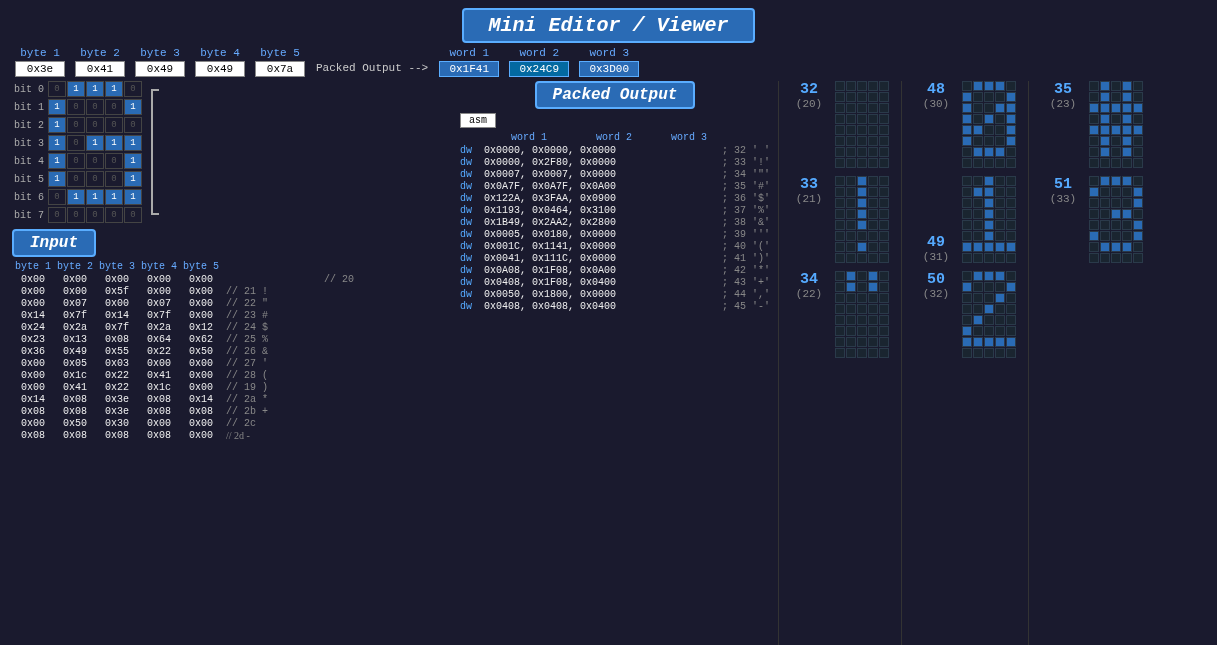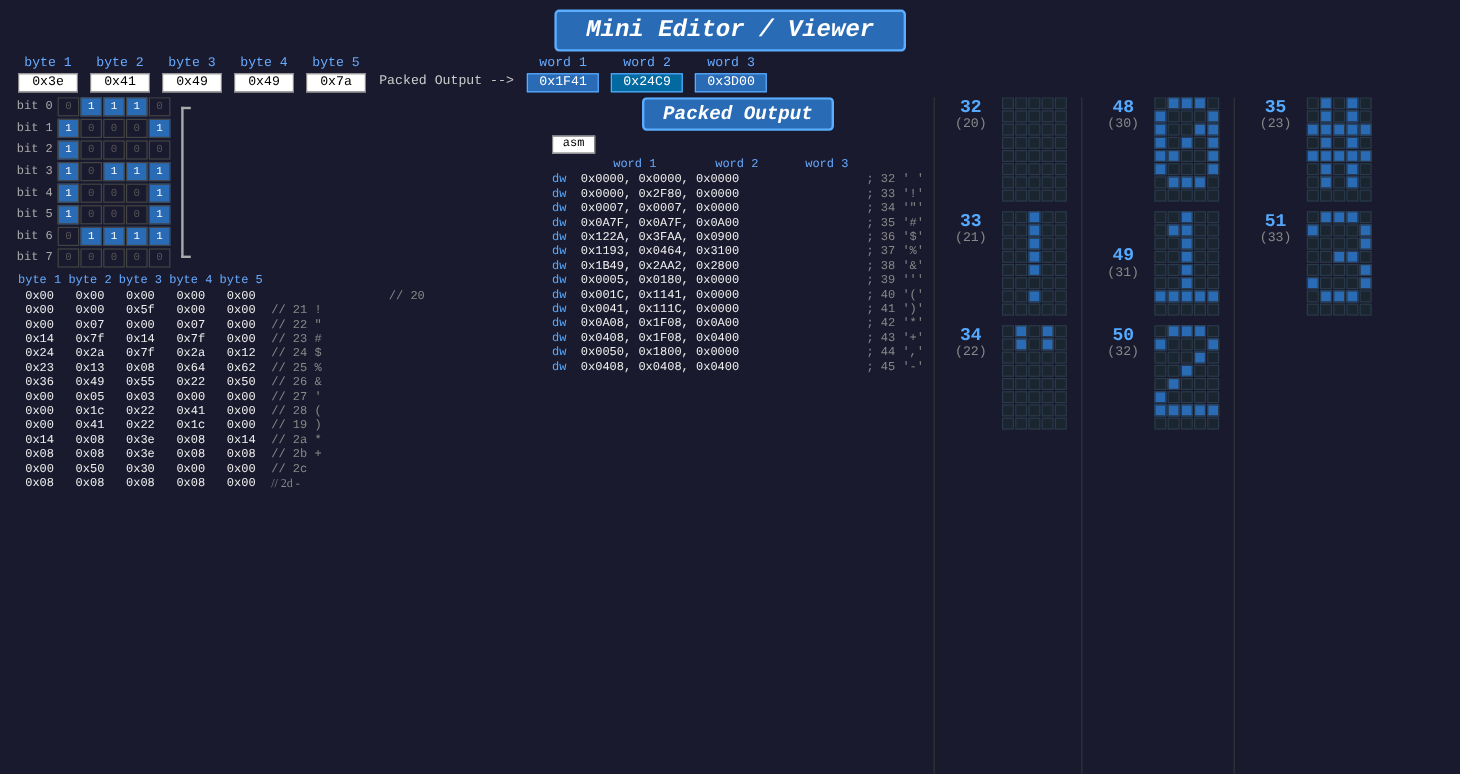--- a/index.html
+++ b/index.html
@@ -177,20 +177,23 @@
               <div style="width:18px;height:16px;border:1px solid #444;display:flex;align-items:center;justify-content:center;font-size:9px;margin-right:1px;background:#1a1a2e;color:#555;">0</div>
             </div>
           </div>
 
         <div style="position:relative;width:16px;margin:0 4px;">
           <div style="position:absolute;top:8px;bottom:8px;left:4px;border-left:2px solid #aaa;border-top:2px solid #aaa;border-bottom:2px solid #aaa;width:8px;"></div>
         </div>
 
       </div>
 
+      <div style="margin-bottom:4px;">
+        <div class="section-label-box">Input</div>
+      </div>
 
       <div>
         <div id="input-header-row" style="display:flex;flex-direction:row;gap:0;margin-bottom:2px;">
             <div style="color: rgb(102, 170, 255); font-size: 10px; width: 42px; text-align: center;">byte 1</div>
             <div style="color: rgb(102, 170, 255); font-size: 10px; width: 42px; text-align: center;">byte 2</div>
             <div style="color: rgb(102, 170, 255); font-size: 10px; width: 42px; text-align: center;">byte 3</div>
             <div style="color: rgb(102, 170, 255); font-size: 10px; width: 42px; text-align: center;">byte 4</div>
             <div style="color: rgb(102, 170, 255); font-size: 10px; width: 42px; text-align: center;">byte 5</div>
             <div style="color: rgb(102, 170, 255); font-size: 10px; flex: 1 1 0%;"></div>
           </div>
@@ -592,21 +595,21 @@
                 <div style="width: 10px; height: 10px; border: 1px solid rgb(42, 58, 74); background: rgb(42, 107, 181);"></div>
                 <div style="width: 10px; height: 10px; border: 1px solid rgb(42, 58, 74); background: rgb(42, 107, 181);"></div>
                 <div style="width: 10px; height: 10px; border: 1px solid rgb(42, 58, 74); background: rgb(26, 37, 48);"></div>
                 <div style="width: 10px; height: 10px; border: 1px solid rgb(42, 58, 74); background: rgb(26, 37, 48);"></div>
                 <div style="width: 10px; height: 10px; border: 1px solid rgb(42, 58, 74); background: rgb(26, 37, 48);"></div>
                 <div style="width: 10px; height: 10px; border: 1px solid rgb(42, 58, 74); background: rgb(26, 37, 48);"></div>
                 <div style="width: 10px; height: 10px; border: 1px solid rgb(42, 58, 74); background: rgb(26, 37, 48);"></div>
                 <div style="width: 10px; height: 10px; border: 1px solid rgb(42, 58, 74); background: rgb(26, 37, 48);"></div>
               </div>
             </div>
-            <div style="display: flex; flex-direction: row; align-items: center; gap: 4px;">
+            <div style="display: flex; flex-direction: row; align-items: flex-end; gap: 4px;">
               <div style="display: flex; flex-direction: column; align-items: center; width: 44px;">
                 <div style="color:#5af;font-size:15px;font-weight:bold;text-align:center;">49</div>
       <div style="color:#888;font-size:11px;text-align:center;">(31)</div>
               </div>
               <div style="display: grid; grid-template-columns: repeat(5, 10px); grid-template-rows: repeat(8, 10px); gap: 1px;">
                 <div style="width: 10px; height: 10px; border: 1px solid rgb(42, 58, 74); background: rgb(26, 37, 48);"></div>
                 <div style="width: 10px; height: 10px; border: 1px solid rgb(42, 58, 74); background: rgb(26, 37, 48);"></div>
                 <div style="width: 10px; height: 10px; border: 1px solid rgb(42, 58, 74); background: rgb(42, 107, 181);"></div>
                 <div style="width: 10px; height: 10px; border: 1px solid rgb(42, 58, 74); background: rgb(26, 37, 48);"></div>
                 <div style="width: 10px; height: 10px; border: 1px solid rgb(42, 58, 74); background: rgb(26, 37, 48);"></div>

